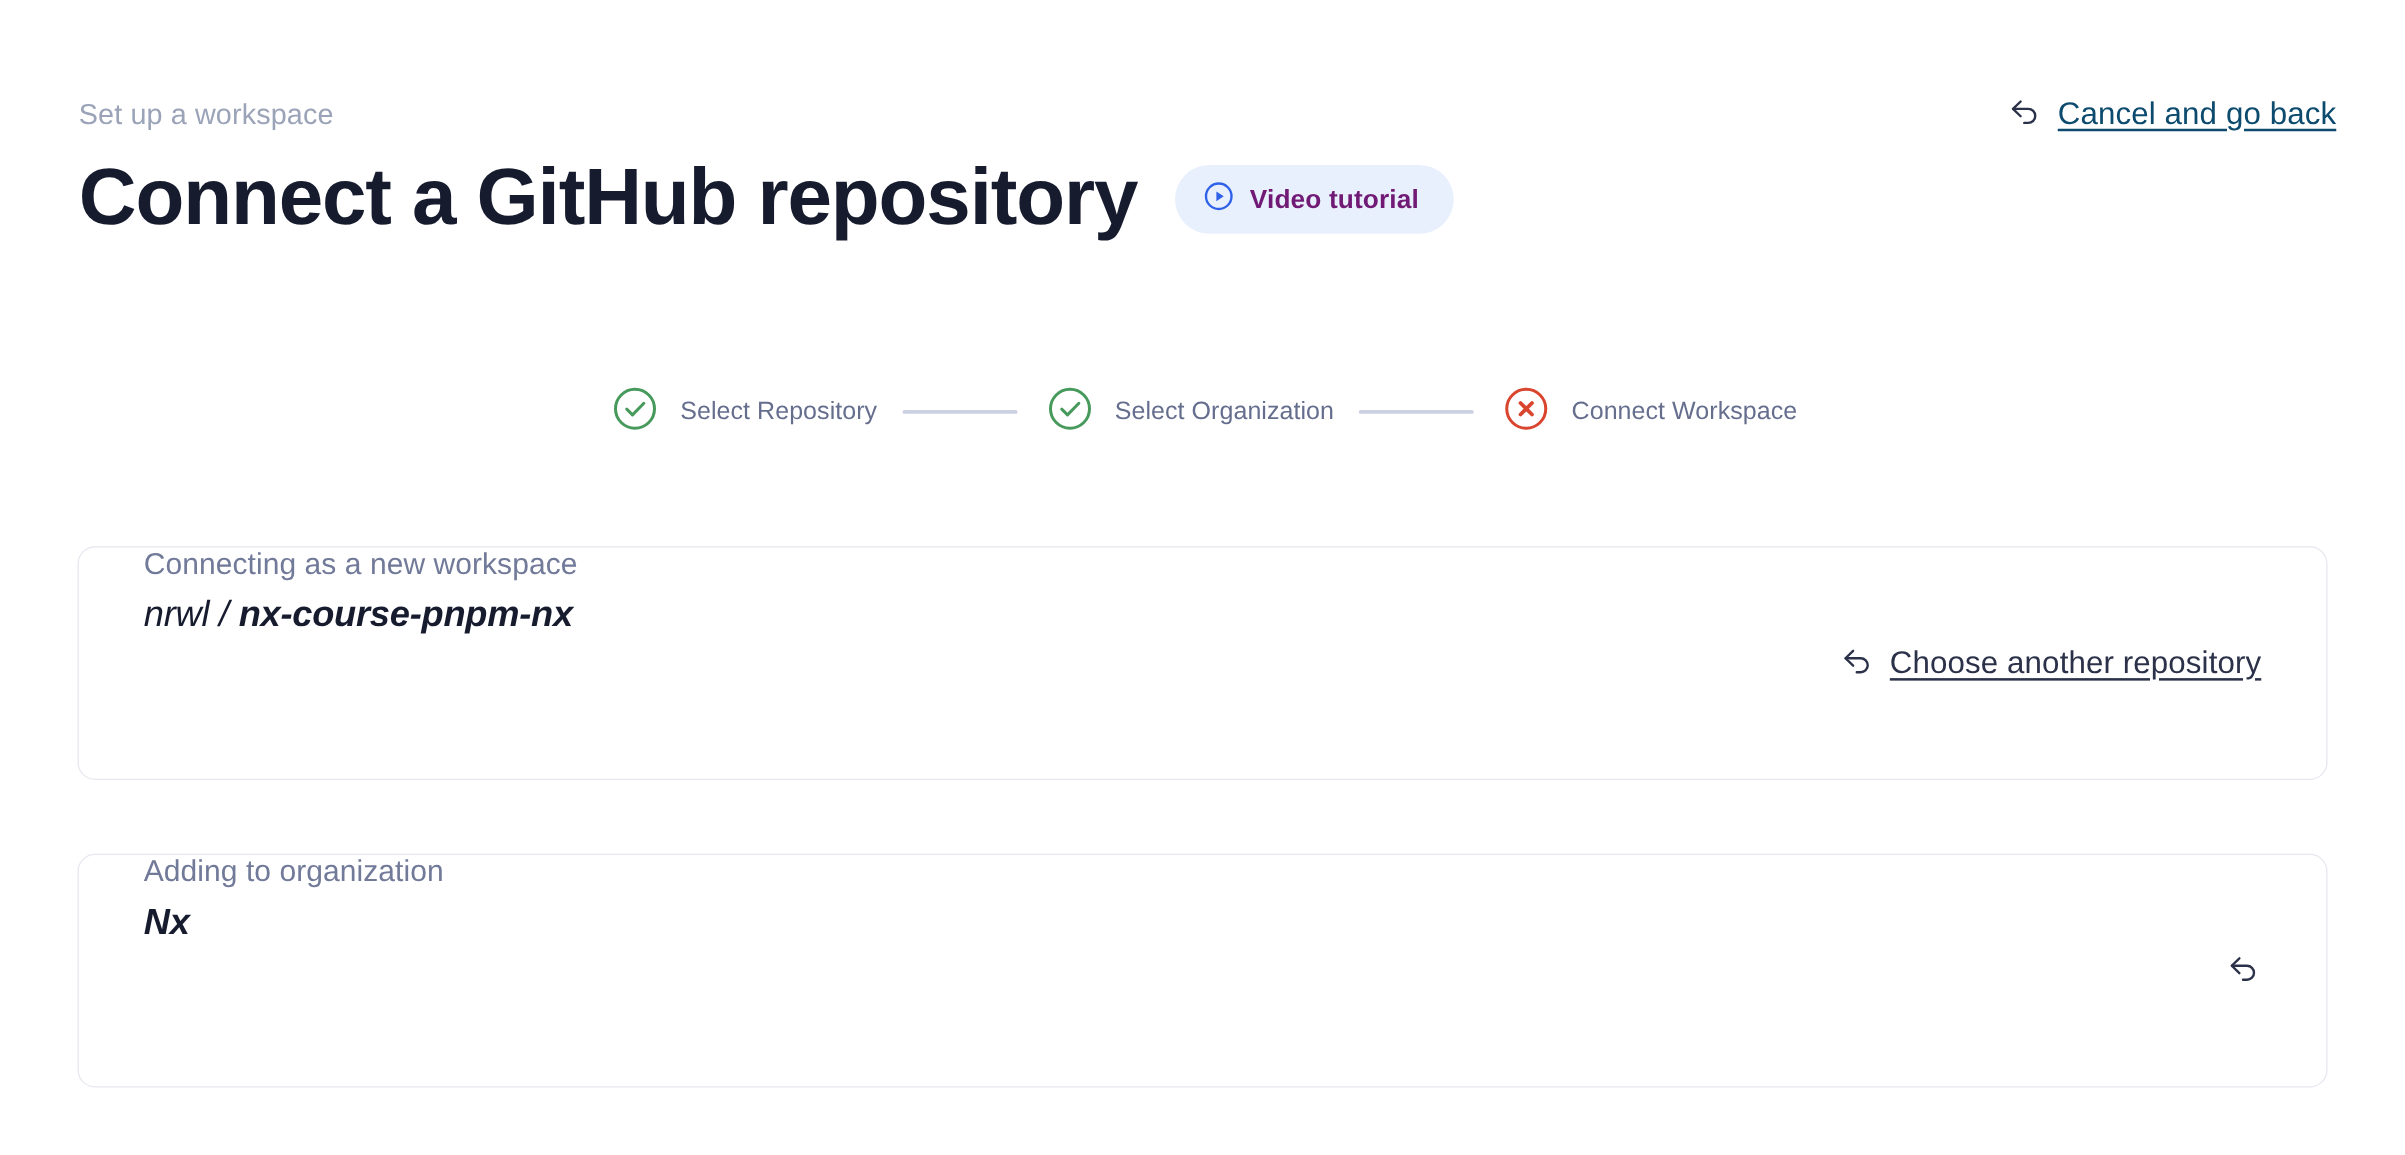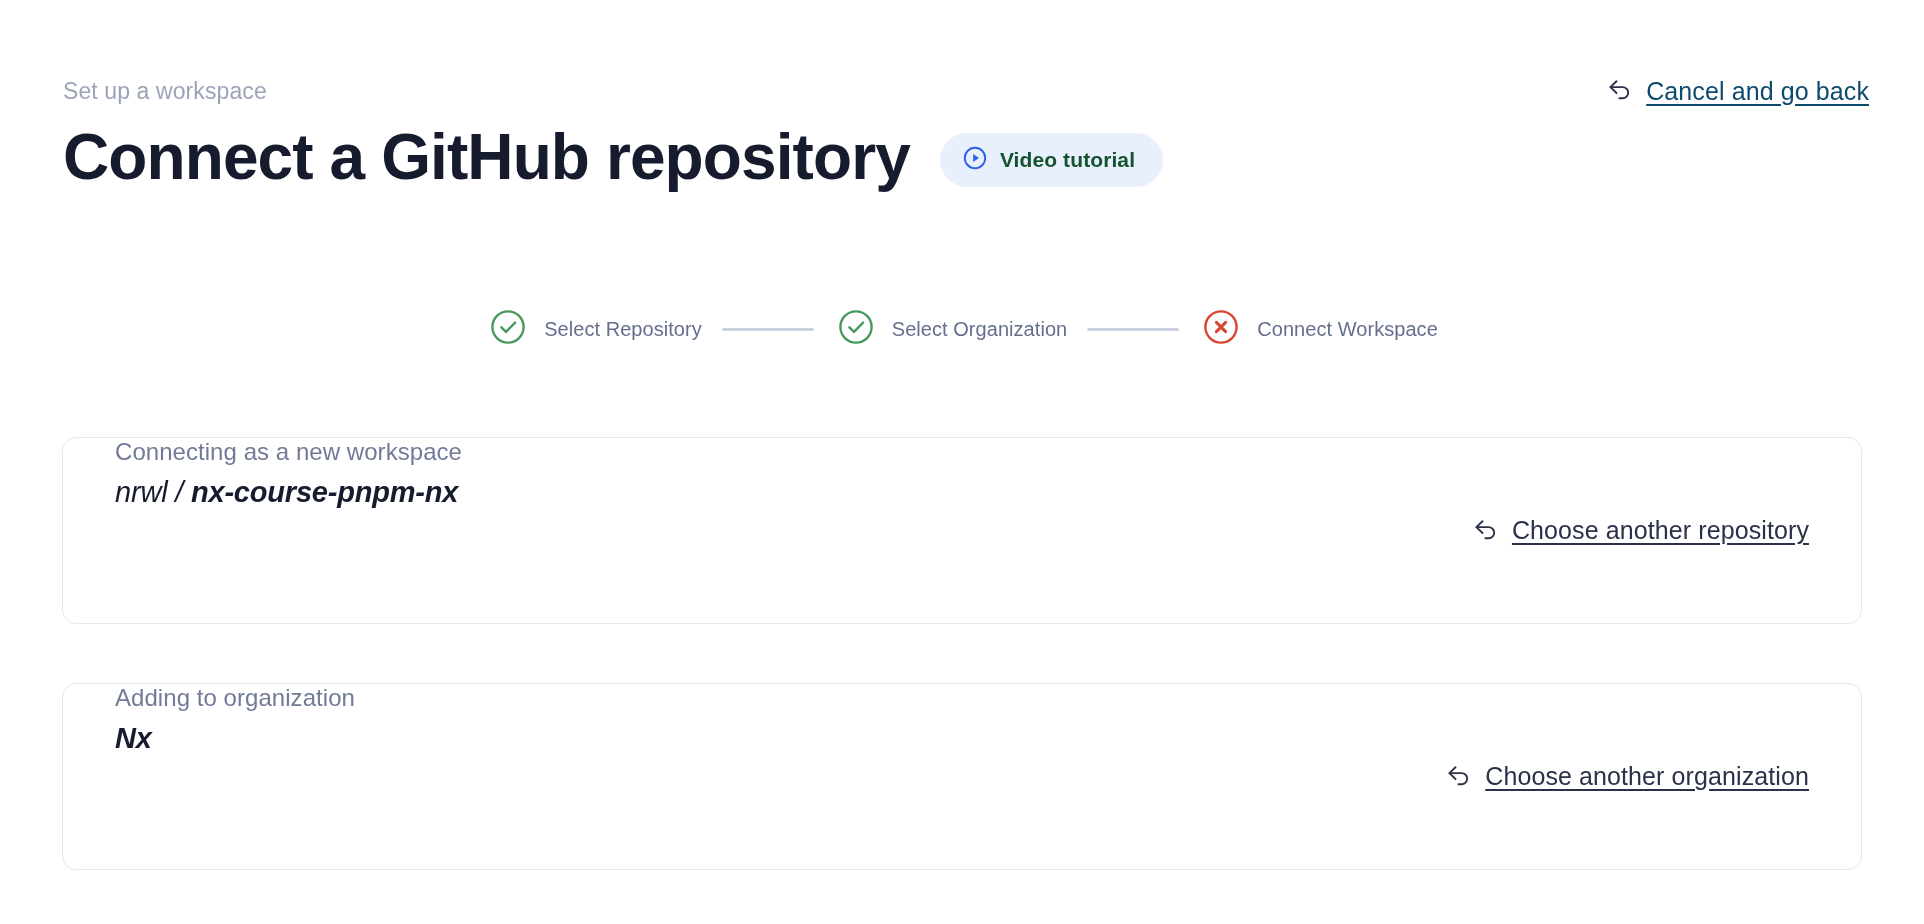--- a/index.html
+++ b/index.html
@@ -57,21 +57,21 @@
     background: #e9f0fd;
     border-radius: 999px;
     padding: 12px 28px 12px 22px;
     cursor: pointer;
     margin-top: 5px;
   }
 
   .video-badge .badge-label {
     font-size: 21px;
     font-weight: bold;
-    color: #14532d;
+    color: #701a75;
     letter-spacing: 0.1px;
   }
 
   .play-icon { display: block; }
 
   
   .cancel-link {
     position: absolute;
     right: 55px;
     top: 76px;
@@ -286,18 +286,17 @@
         <div class="card-value bold-all">Nx</div>
       </div>
 
       <div class="card-action">
         <span class="back-arrow">
           <svg width="28" height="26" viewBox="0 0 28 26" fill="none">
             <path d="M10.5 5.2 L4.4 11.1 L10.5 17" stroke="#2b3148" stroke-width="1.9" stroke-linecap="round" stroke-linejoin="round"></path>
             <path d="M4.6 11.1 H16.6 a5.6 5.6 0 0 1 0 11.2 h-3.2" stroke="#2b3148" stroke-width="1.9" stroke-linecap="round" stroke-linejoin="round"></path>
           </svg>
         </span>
-        <span class="link-text">Choose another organization</span>
       </div>
     </div>
   </div>
 
 </div>
 
 </body></html>

